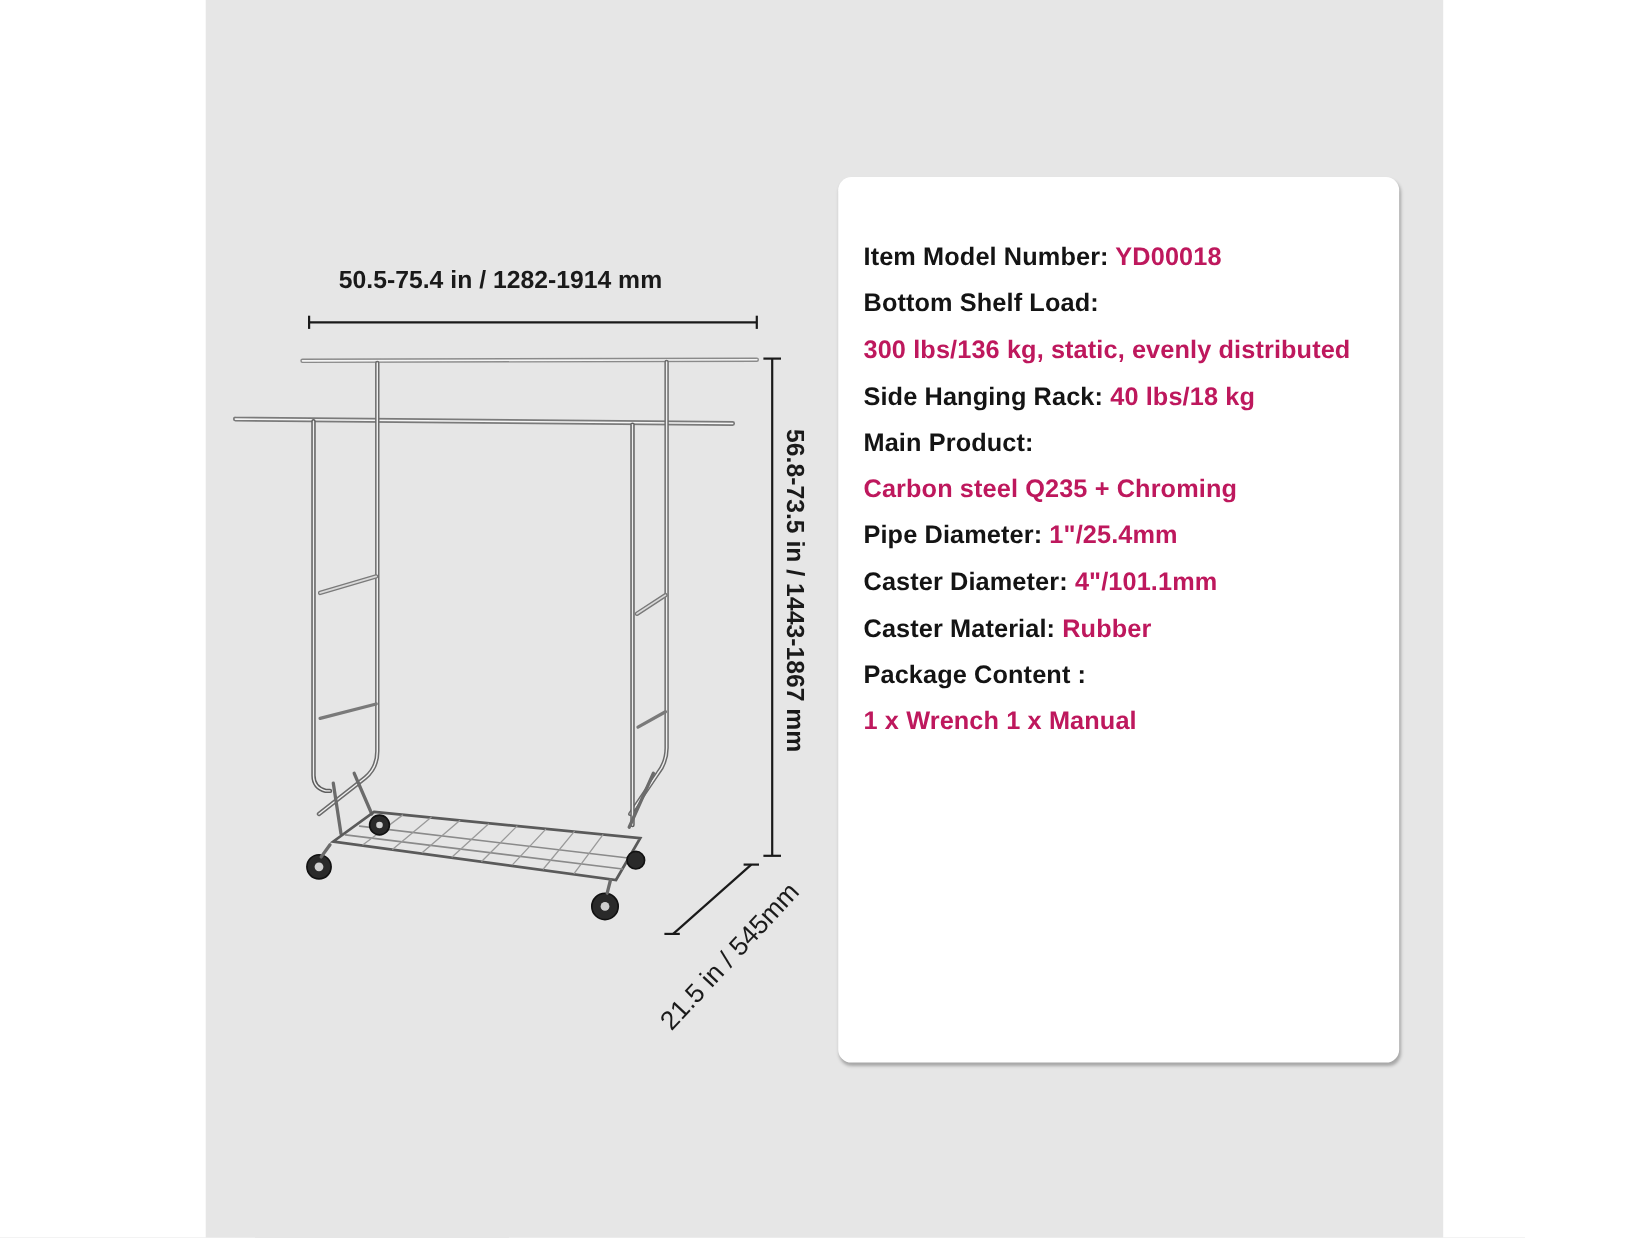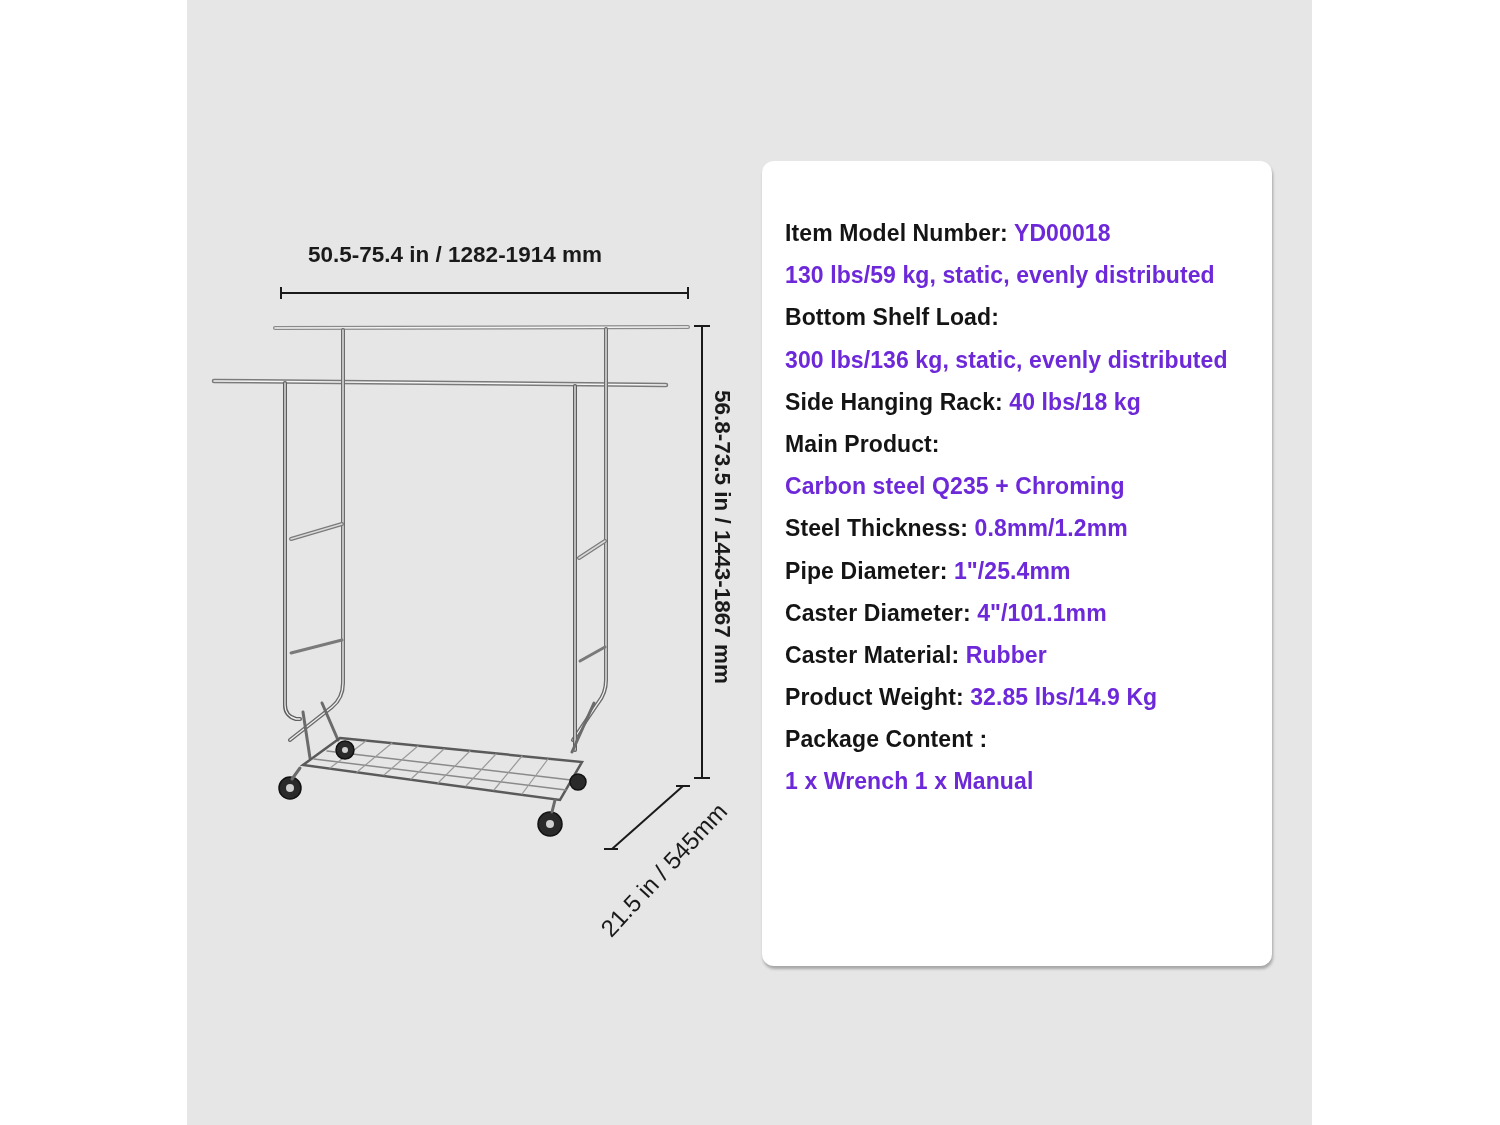--- a/index.html
+++ b/index.html
@@ -16,21 +16,21 @@
   .card {
     position: absolute; left: 762px; top: 161px; width: 510px; height: 805px;
     background: #ffffff; border-radius: 12px;
     box-shadow: 1px 3px 3px rgba(0,0,0,0.28);
   }
   .specs { position: absolute; left: 785px; top: 212px; margin: 0; padding: 0; list-style: none; }
   .specs .line {
     height: 42.2px; line-height: 42.2px; font-size: 23px; font-weight: bold;
     white-space: nowrap; color: #141414; letter-spacing: 0.1px;
   }
-  .specs .val { color: #6d28d9; }
+  .specs .val { color: #be185d; }
   .dim-label {
     position: absolute; font-size: 22.5px; font-weight: bold; color: #1a1a1a; white-space: nowrap;
   }
   .dim-width { left: 308px; top: 242px; }
   .dim-height {
     left: 722px; top: 537px;
     transform: translate(-50%, -50%) rotate(90deg);
   }
   .dim-depth {
     left: 664px; top: 870px;
@@ -112,26 +112,23 @@
 </svg>
 
 <div class="dim-label dim-width">50.5-75.4 in / 1282-1914 mm</div>
 <div class="dim-label dim-height">56.8-73.5 in / 1443-1867 mm</div>
 <div class="dim-label dim-depth">21.5 in / 545mm</div>
 
 <div class="card"></div>
 
 <ul class="specs">
   <li class="line"><span>Item Model Number: </span><span class="val">YD00018</span></li>
-  <li class="line"><span></span><span class="val">130 lbs/59 kg, static, evenly distributed</span></li>
   <li class="line"><span>Bottom Shelf Load:</span><span class="val"></span></li>
   <li class="line"><span></span><span class="val">300 lbs/136 kg, static, evenly distributed</span></li>
   <li class="line"><span>Side Hanging Rack: </span><span class="val">40 lbs/18 kg</span></li>
   <li class="line"><span>Main Product:</span><span class="val"></span></li>
   <li class="line"><span></span><span class="val">Carbon steel Q235 + Chroming</span></li>
-  <li class="line"><span>Steel Thickness: </span><span class="val">0.8mm/1.2mm</span></li>
   <li class="line"><span>Pipe Diameter: </span><span class="val">1"/25.4mm</span></li>
   <li class="line"><span>Caster Diameter: </span><span class="val">4"/101.1mm</span></li>
   <li class="line"><span>Caster Material: </span><span class="val">Rubber</span></li>
-  <li class="line"><span>Product Weight: </span><span class="val">32.85 lbs/14.9 Kg</span></li>
   <li class="line"><span>Package Content :</span><span class="val"></span></li>
   <li class="line"><span></span><span class="val">1 x Wrench 1 x Manual</span></li>
 </ul>
 
 </body></html>

